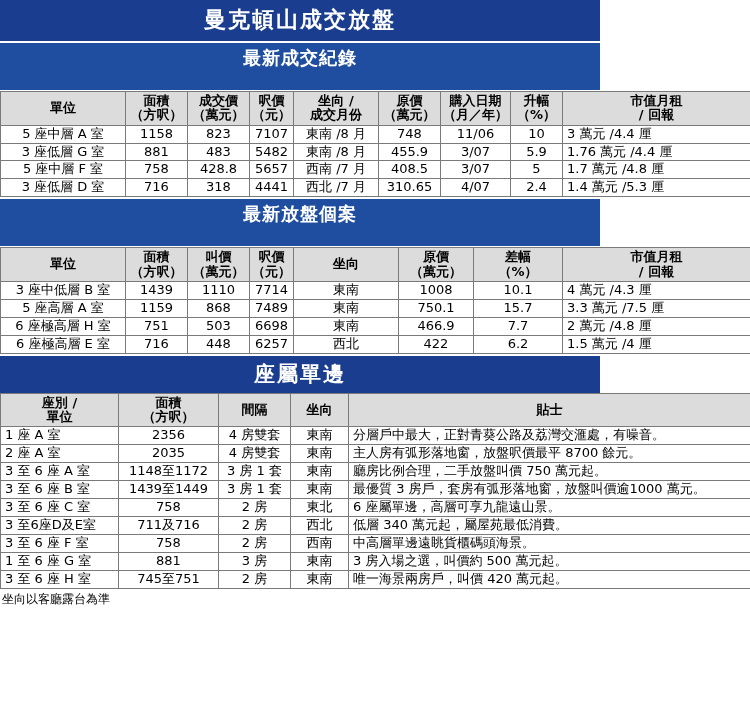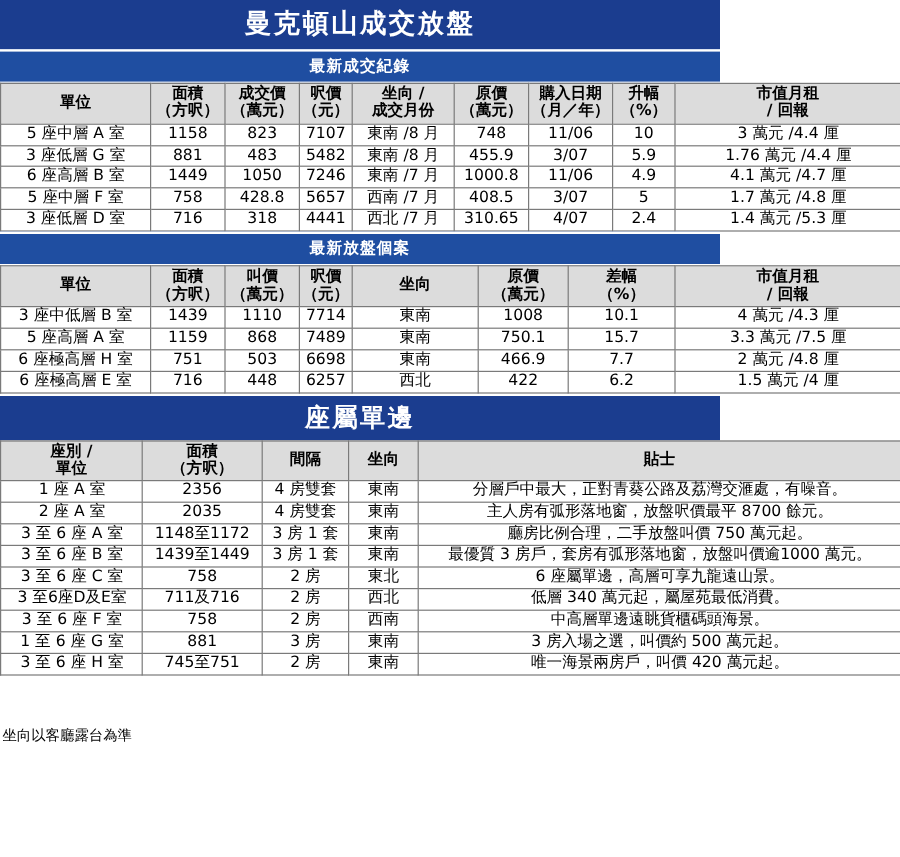--- a/index.html
+++ b/index.html
@@ -20,24 +20,24 @@
     text-align:center;
     font-size:22px;
     font-weight:bold;
     letter-spacing:2px;
     padding:5px 0 6px 0;
   }
   .section-title{
     background:#1f4ea1;
     color:#ffffff;
     text-align:center;
-    font-size:13px;
+    font-size:18px;
     font-weight:bold;
     letter-spacing:1px;
-    padding:3px 0 4px 0;
+    padding:3px 0 20px 0;
     border-top:2px solid #ffffff;
     border-bottom:1px solid #ffffff;
   }
 
   
   table{
     border-collapse:collapse;
     width:750px;
     table-layout:fixed;
   }
@@ -51,29 +51,28 @@
   }
   th{
     background:#dcdcdc;
     text-align:center;
     font-weight:bold;
     font-size:13px;
     line-height:1.1;
     padding:2px 2px;
   }
   td.c{text-align:center;}
-  td.l{text-align:center;padding-left:4px;}
+  td.l{text-align:left;padding-left:4px;}
 
   .two-line span{display:block;}
 
   .footnote{
     font-size:12px;
     padding:2px 0 0 2px;
     color:#000;
-    margin-top:40px;
   }
 </style>
 </head>
 <body>
 
 <div class="page">
 
   <div class="main-title">曼克頓山成交放盤</div>
 
   <div class="section-title">最新成交紀錄</div>
@@ -144,31 +143,20 @@
       <tr>
         <td class="c">3 座低層 G 室</td>
         <td class="c">881</td>
         <td class="c">483</td>
         <td class="c">5482</td>
         <td class="c">東南 /8 月</td>
         <td class="c">455.9</td>
         <td class="c">3/07</td>
         <td class="c">5.9</td>
         <td class="l">1.76 萬元 /4.4 厘</td>
-      </tr>
-      <tr>
-        <td class="c">6 座高層 B 室</td>
-        <td class="c">1449</td>
-        <td class="c">1050</td>
-        <td class="c">7246</td>
-        <td class="c">東南 /7 月</td>
-        <td class="c">1000.8</td>
-        <td class="c">11/06</td>
-        <td class="c">4.9</td>
-        <td class="l">4.1 萬元 /4.7 厘</td>
       </tr>
       <tr>
         <td class="c">5 座中層 F 室</td>
         <td class="c">758</td>
         <td class="c">428.8</td>
         <td class="c">5657</td>
         <td class="c">西南 /7 月</td>
         <td class="c">408.5</td>
         <td class="c">3/07</td>
         <td class="c">5</td>

